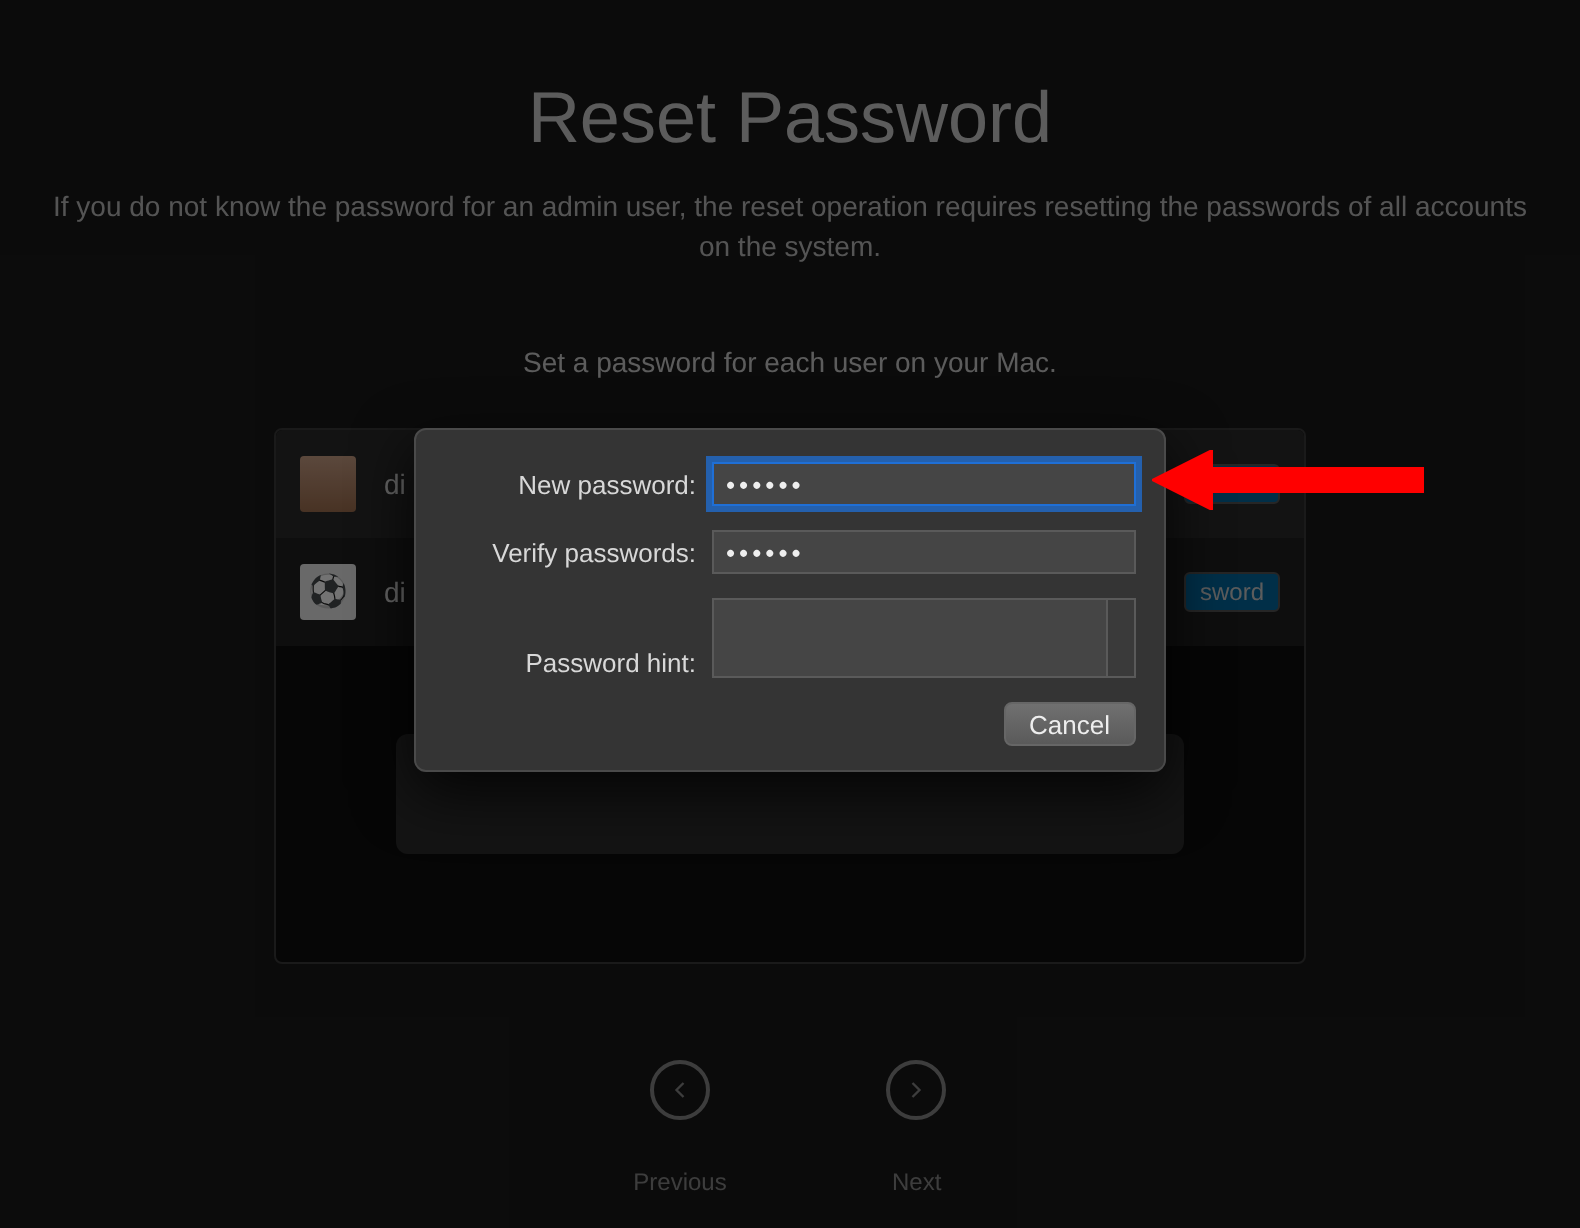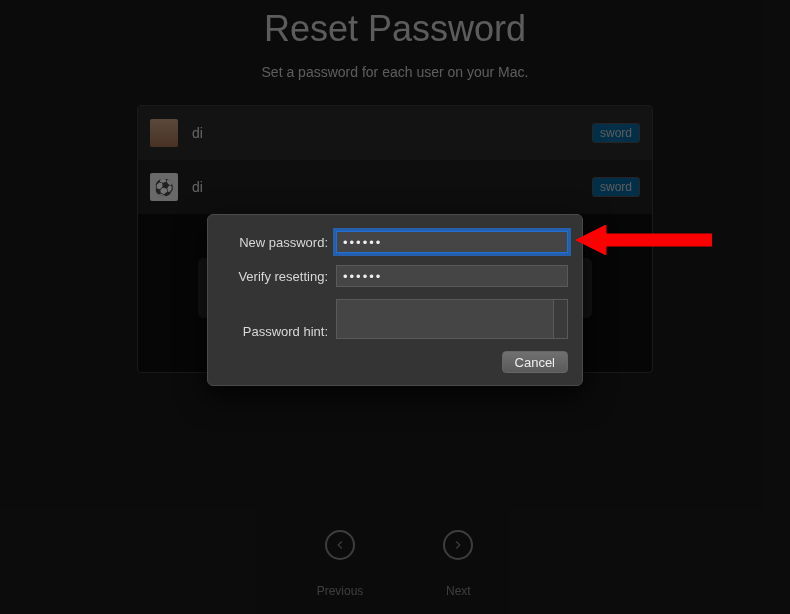--- a/index.html
+++ b/index.html
@@ -15,21 +15,21 @@
     inset: 0;
     background: rgba(0,0,0,0.55);
     z-index: 20;
     pointer-events: none;
   }
 
   
   .bg {
     position: absolute;
     inset: 0;
-    padding-top: 8px;
+    padding-top: 38px;
     text-align: center;
     z-index: 10;
   }
   h1.title {
     font-size: 36px;
     font-weight: 400;
     color: #ccc;
     margin-bottom: 14px;
   }
   .subtitle {
@@ -120,21 +120,21 @@
   .modal {
     position:absolute;
     top: 214px;
     left: 207px;
     width: 376px;
     background: #343434;
     border-radius: 6px;
     border: 1px solid #4a4a4a;
     box-shadow: 0 10px 30px rgba(0,0,0,0.8);
     z-index: 50;
-    padding: 16px 14px 12px 6px;
+    padding: 16px 14px 12px 26px;
     font-size: 13px;
     color:#d8d8d8;
   }
   .form-row {
     display:flex;
     align-items:center;
     margin-bottom:12px;
     gap:8px;
   }
   .form-row label {
@@ -202,20 +202,21 @@
     left:576px;
     top:225px;
     width:136px;height:30px;
   }
 </style>
 </head>
 <body>
 
 <div class="bg">
   <h1 class="title">Reset Password</h1>
+  <p class="subtitle">If you do not know the password for an admin user, the reset operation requires resetting the passwords of all accounts on the system.</p>
   <p class="prompt">Set a password for each user on your Mac.</p>
 
   <div class="user-panel">
     <div class="user-row">
       <div class="avatar face"></div>
       <span class="user-name">di</span>
       <span class="small-btn">sword</span>
     </div>
     <div class="user-row">
       <div class="avatar ball">⚽</div>
@@ -246,21 +247,21 @@
 </div>
 
 <div class="dim-overlay"></div>
 
 <div class="modal">
   <div class="form-row">
     <label>New password:</label>
     <div class="field focused">••••••</div>
   </div>
   <div class="form-row">
-    <label>Verify resetting:</label>
+    <label>Verify passwords:</label>
     <div class="field">••••••</div>
   </div>
   <div class="form-row hint-row">
     <label>Password hint:</label>
     <div class="hint-wrap">
       <div class="hint-area"></div>
       <div class="hint-key"></div>
     </div>
   </div>
   <div class="btn-row">

